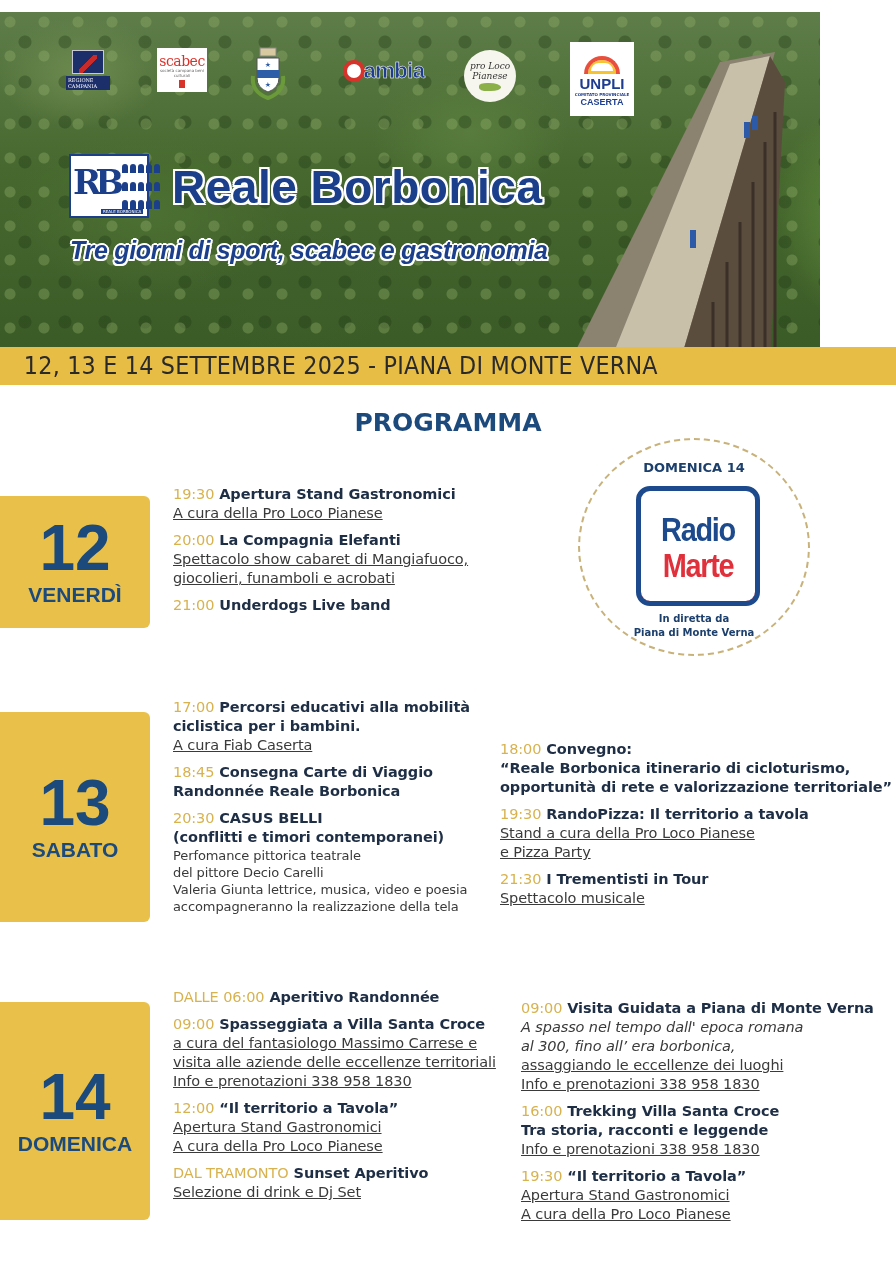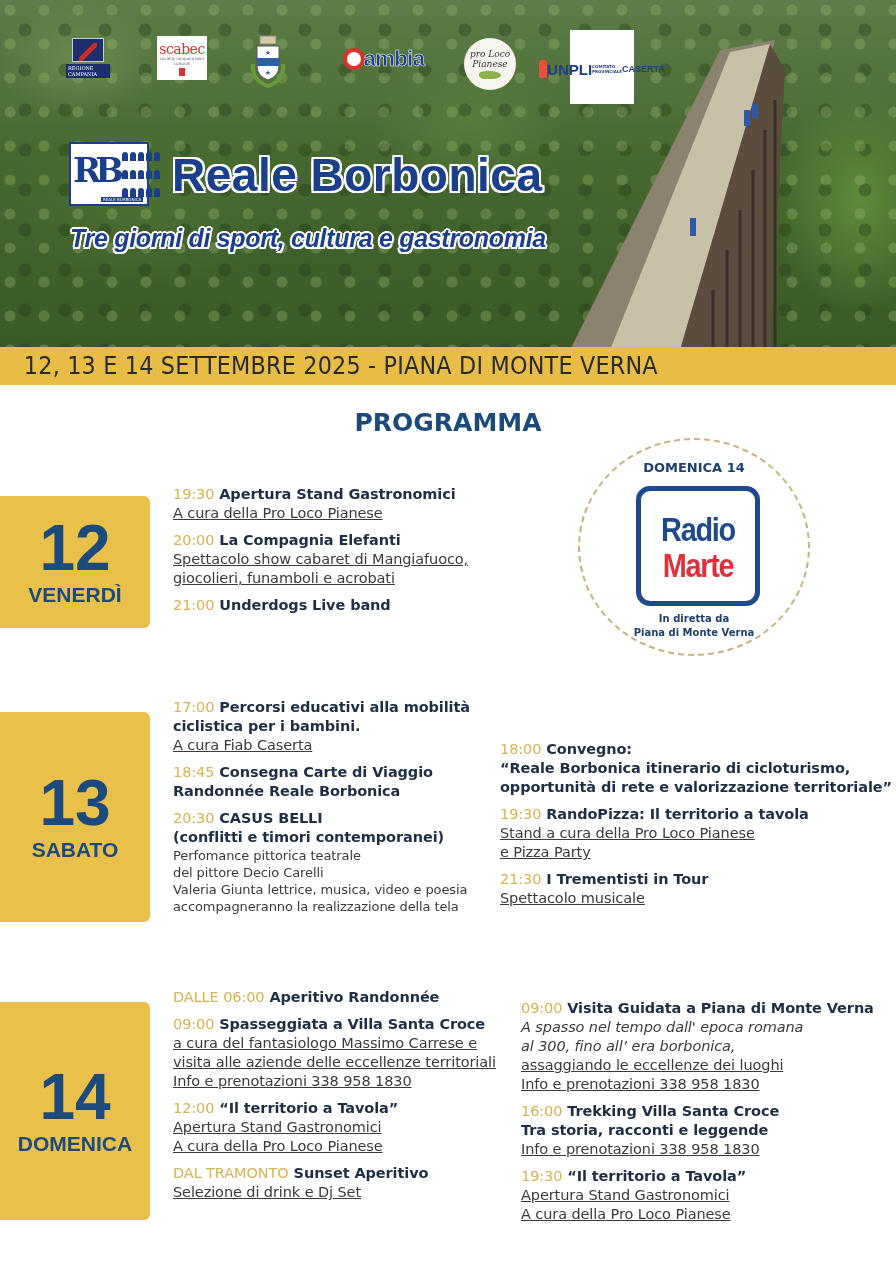--- a/index.html
+++ b/index.html
@@ -1,21 +1,21 @@
 <!DOCTYPE html>
 <html><head>
 <meta charset="utf-8">
 <style>
   * { box-sizing: border-box; margin: 0; padding: 0; }
   html, body { width: 896px; height: 1280px; background: #ffffff; overflow: hidden; }
   body { font-family: "DejaVu Sans", sans-serif; color: #2f2f2f; position: relative; }
 
   
   .hero {
-    position: absolute; left: 0; top: 0; width: 896px; height: 347px; overflow: hidden;
+    position: absolute; left: 0; top: 12px; width: 820px; height: 347px; overflow: hidden;
     background:
       radial-gradient(ellipse 120px 80px at 80px 60px, #6c8a4f 0%, transparent 70%),
       radial-gradient(ellipse 160px 90px at 300px 280px, #3e5f2a 0%, transparent 70%),
       radial-gradient(ellipse 140px 100px at 470px 120px, #587c3d 0%, transparent 70%),
       radial-gradient(ellipse 200px 120px at 150px 200px, #4c6f33 0%, transparent 70%),
       radial-gradient(ellipse 120px 160px at 860px 200px, #5f8a3c 0%, transparent 70%),
       linear-gradient(180deg, #5e7d49 0%, #47692f 45%, #3a5a26 100%);
   }
   .hero .foliage {
     position: absolute; inset: 0;
@@ -39,21 +39,21 @@
   .logo-scabec .nm { font-size: 14px; color: #d8332b; font-family: "DejaVu Serif", serif; letter-spacing: -0.5px; line-height: 14px; }
   .logo-scabec .sub { font-size: 4px; color: #666; line-height: 5px; text-align: center; }
   .logo-scabec .bk { width: 6px; height: 8px; background: #d8332b; margin-top: 2px; }
   .logo-comune { left: 247px; top: 4px; width: 42px; height: 54px; }
   .logo-cambia { left: 343px; top: 14px; width: 82px; height: 30px; }
   .logo-cambia .c { width: 22px; height: 22px; border-radius: 50%; border: 4px solid #d8332b; background: #fff; }
   .logo-cambia .t { font-family: "Liberation Sans", sans-serif; font-weight: bold; font-size: 22px; color: #1e3d8f; letter-spacing: -0.5px; -webkit-text-stroke: 0.5px #fff; margin-left: -2px; }
   .logo-proloco { left: 464px; top: 8px; width: 52px; height: 52px; border-radius: 50%; background: #f7f6ee; flex-direction: column; }
   .logo-proloco .a { font-size: 9px; font-style: italic; font-family: "DejaVu Serif", serif; color: #333; line-height: 10px; }
   .logo-proloco .b { width: 22px; height: 8px; background: #8bb04a; border-radius: 40% 60% 50% 40%; margin-top: 2px; }
-  .logo-unpli { left: 570px; top: 0px; width: 64px; height: 74px; background: #fff; flex-direction: row; padding-top: 4px; }
+  .logo-unpli { left: 570px; top: 0px; width: 64px; height: 74px; background: #fff; flex-direction: column; padding-top: 4px; }
   .logo-unpli .arc { width: 36px; height: 18px; border-radius: 36px 36px 0 0; border: 4px solid #e94f3c; border-bottom: none; box-shadow: inset 0 0 0 3px #f6c431; }
   .logo-unpli .nm { font-family: "Liberation Sans", sans-serif; font-weight: bold; font-size: 15px; color: #1e3d8f; line-height: 16px; margin-top: 2px; }
   .logo-unpli .s1 { font-size: 4px; color: #1e3d8f; font-weight: bold; }
   .logo-unpli .s2 { font-family: "Liberation Sans", sans-serif; font-weight: bold; font-size: 9px; color: #1e3d8f; line-height: 10px; }
 
   .rb-logo { position: absolute; left: 69px; top: 142px; width: 80px; height: 64px; background: #fff; border: 2px solid #1c3f8c; display: flex; }
   .rb-logo .rb { font-family: "DejaVu Serif", serif; font-weight: bold; font-size: 34px; color: #1c3f8c; letter-spacing: -6px; line-height: 52px; padding-left: 2px; }
   .rb-logo .grid { display: grid; grid-template-columns: repeat(5, 6px); gap: 2px; margin-top: 8px; margin-left: 4px; }
   .rb-logo .grid span { width: 6px; height: 9px; background: #1c3f8c; border-radius: 3px 3px 0 0; }
   .rb-logo .tag { position: absolute; bottom: 2px; left: 30px; font-size: 4px; color: #fff; background: #1c3f8c; padding: 0 2px; }
@@ -201,21 +201,21 @@
         <span></span>
       <span></span>
         <span></span>
         <span></span>
         <span></span>
         <span></span>
     </div>
     <div class="tag">REALE BORBONICA</div>
   </div>
   <div class="hero-title">Reale Borbonica</div>
-  <div class="hero-subtitle">Tre giorni di sport, cultura e gastronomia</div>
+  <div class="hero-subtitle">Tre giorni di sport, scabec e gastronomia</div>
 </div>
 
 <div class="date-band">
   <span>12, 13 E 14 SETTEMBRE 2025 - PIANA DI MONTE VERNA</span>
 </div>
 
 <div class="programma">PROGRAMMA</div>
 
 <div class="day-box day-12">
   <div class="num">12</div>

